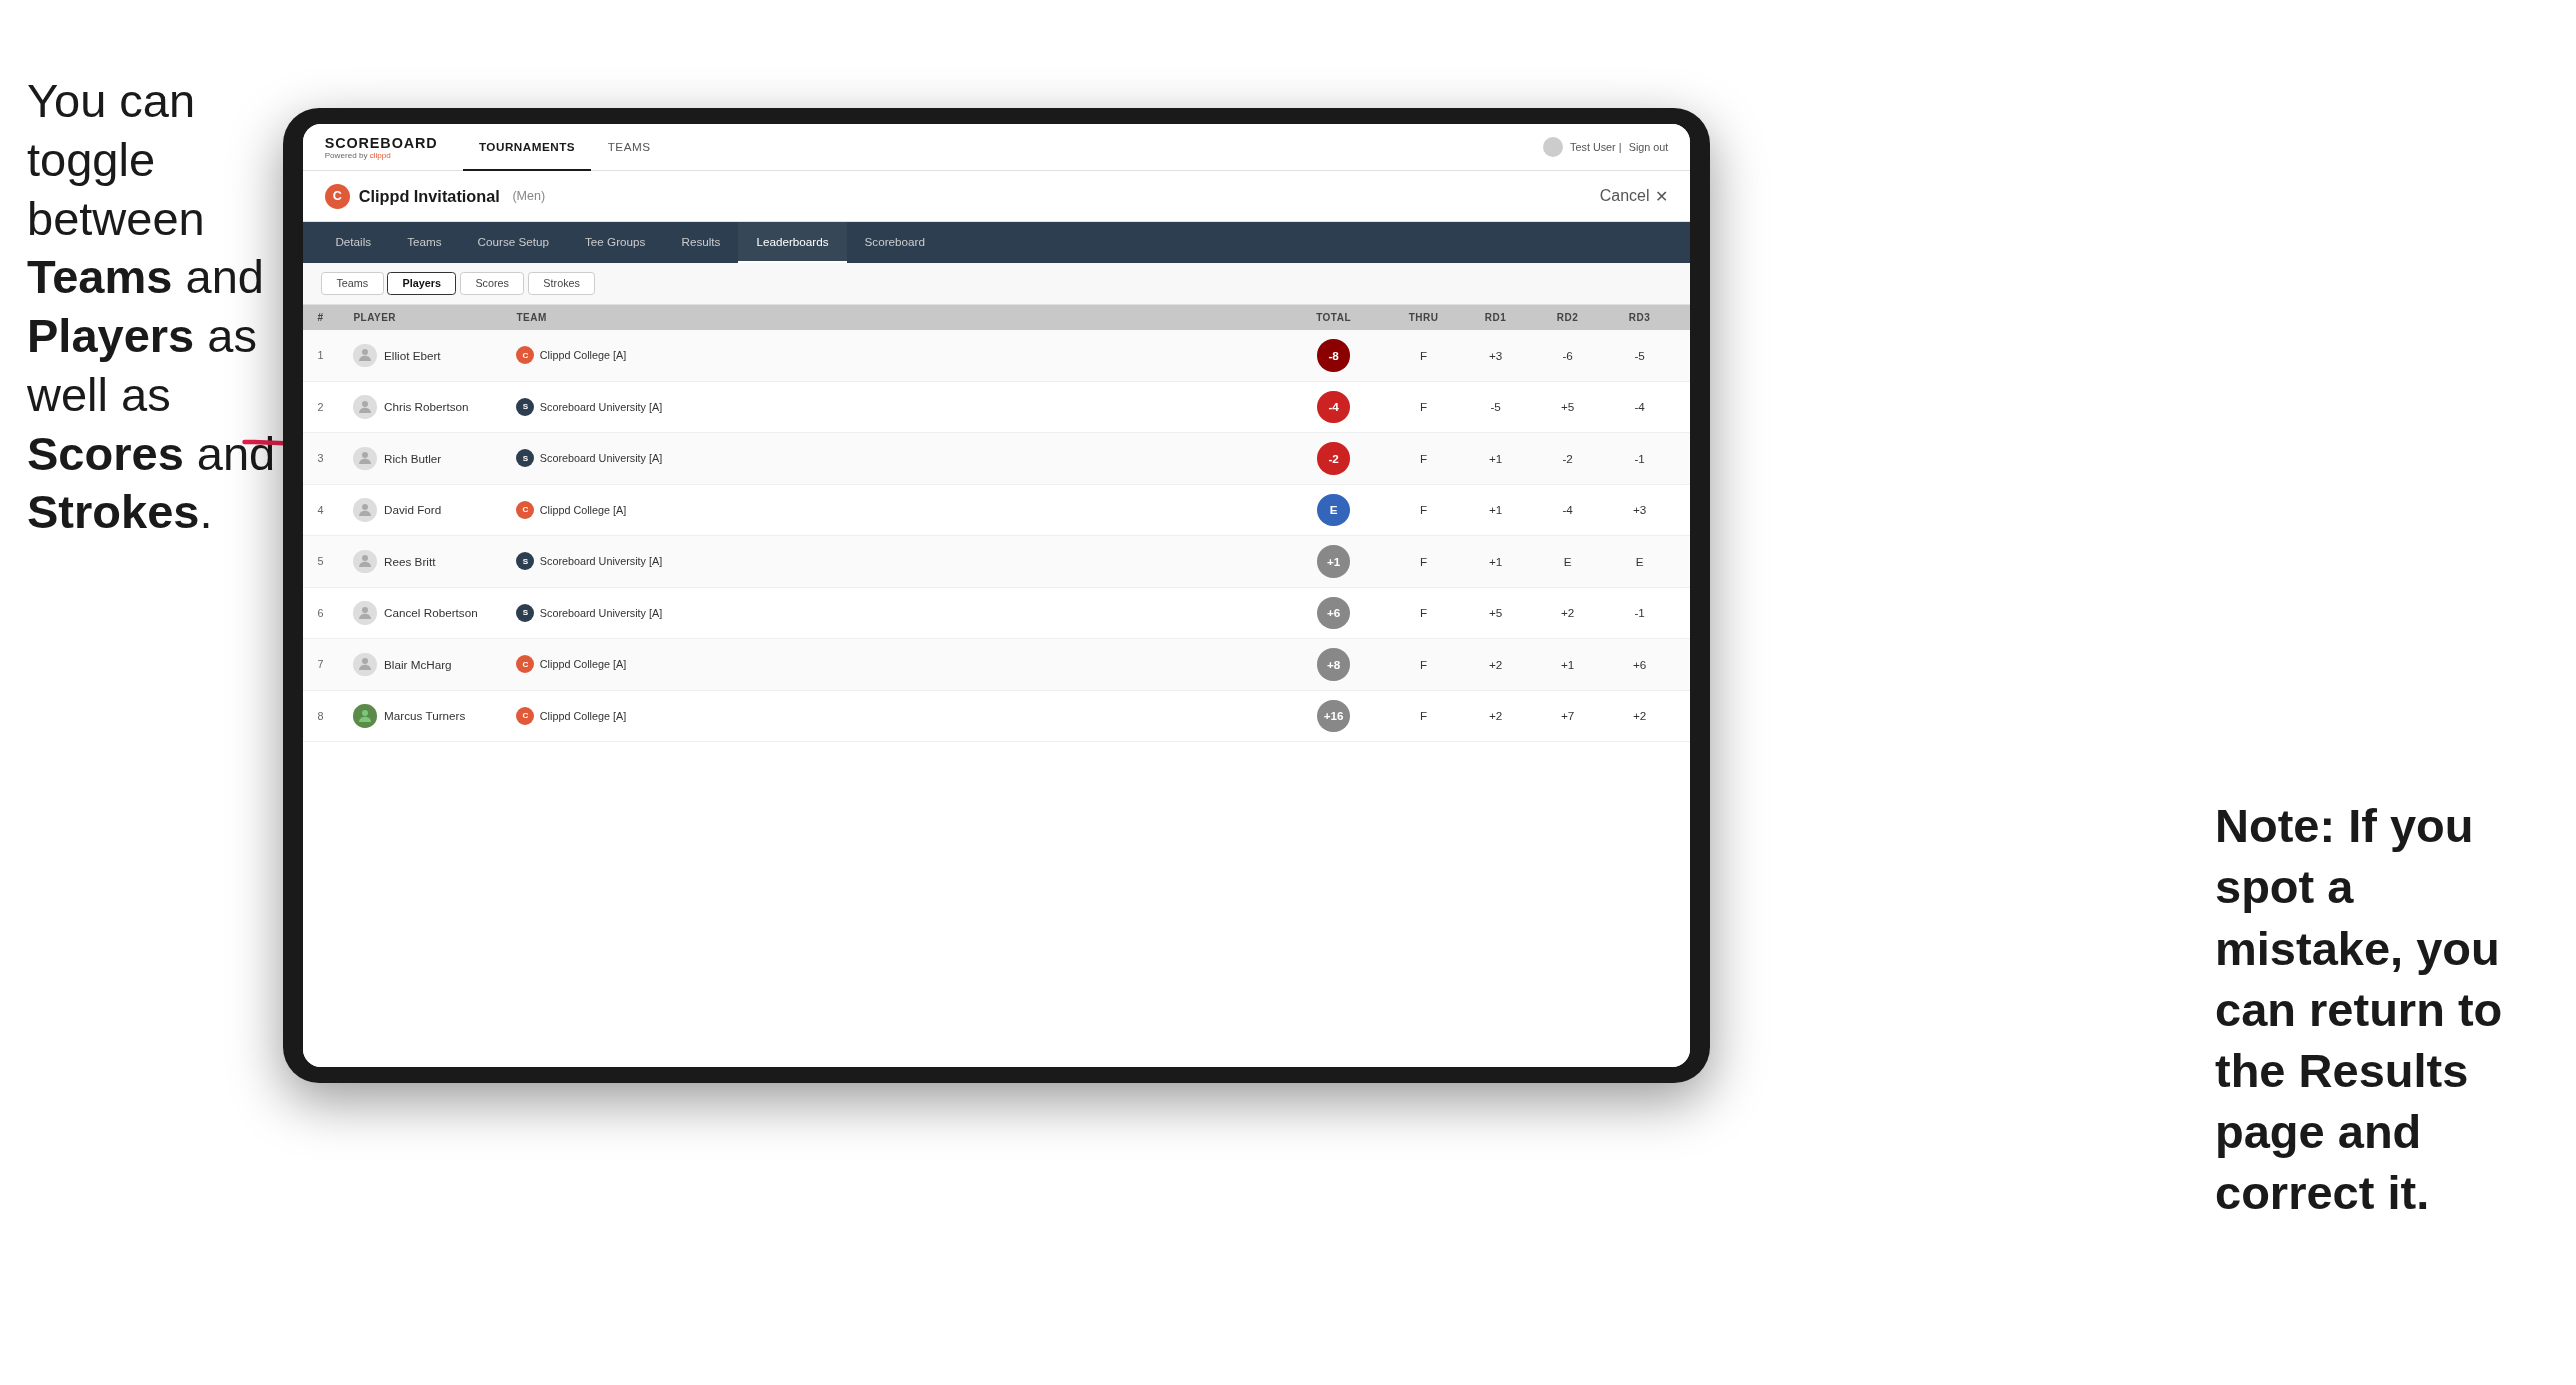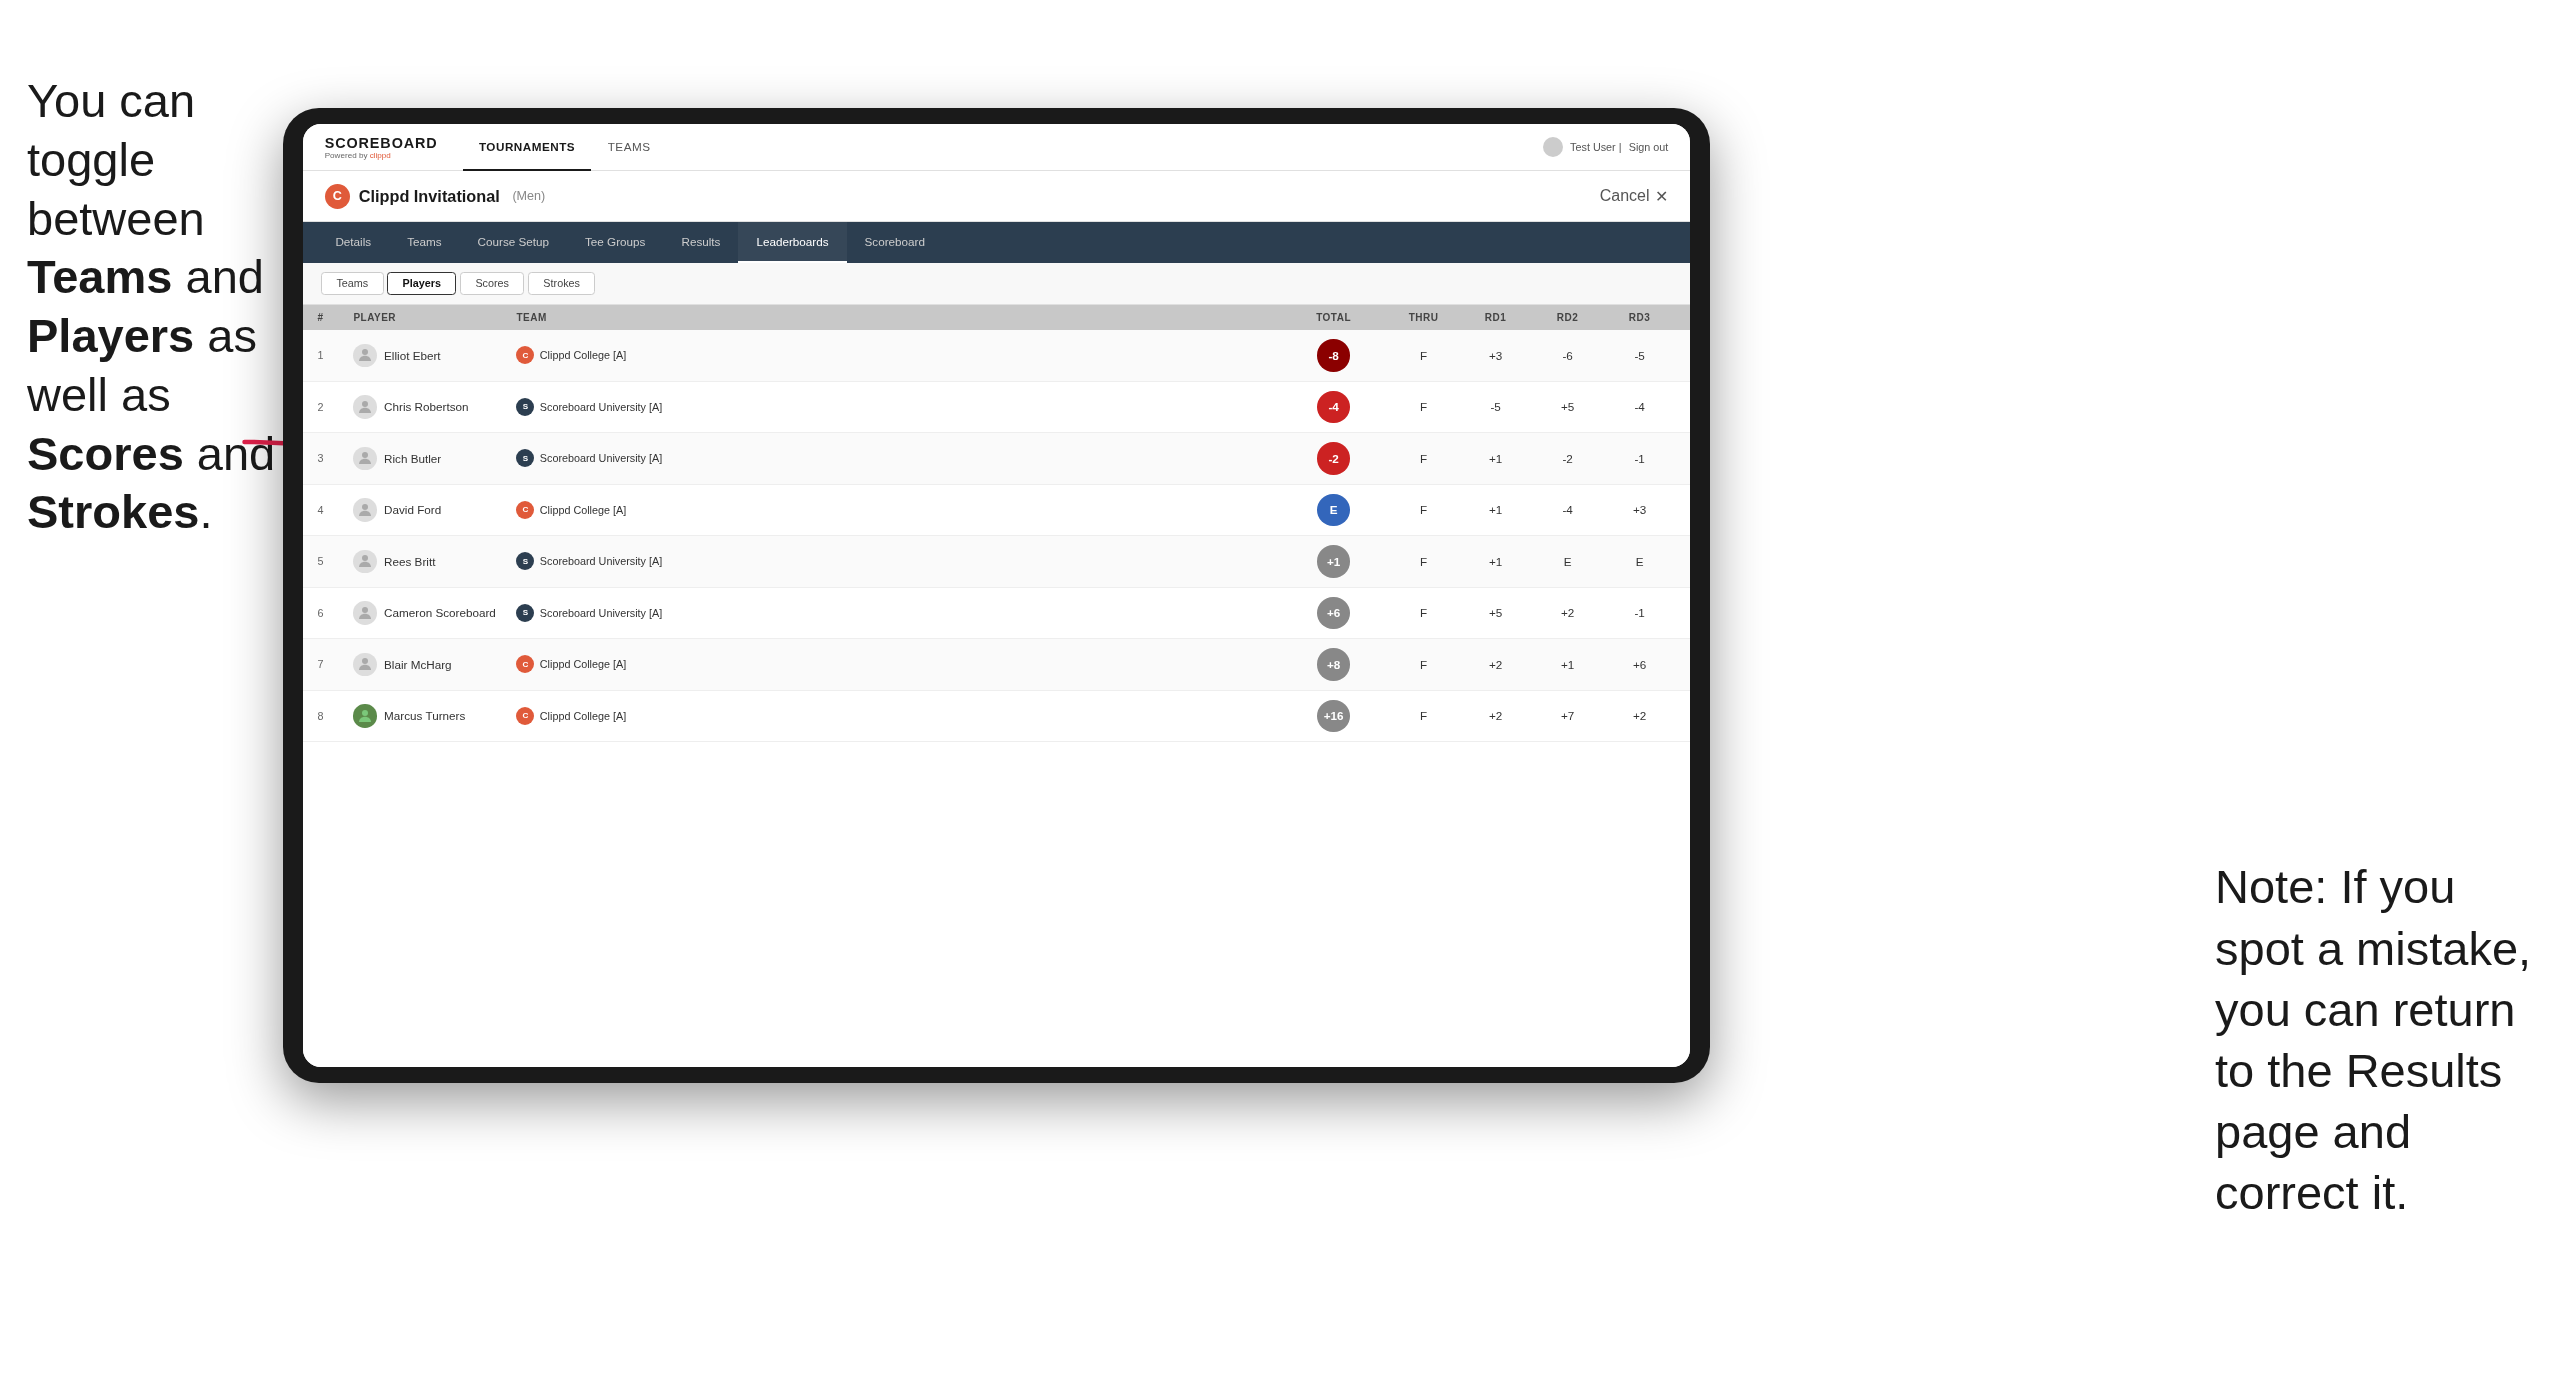--- a/index.html
+++ b/index.html
@@ -28,21 +28,21 @@
     .annotation-right {
       position: absolute;
       right: 27px;
       bottom: 163px;
       font-size: 47px;
       line-height: 1.3;
       color: #1a1a1a;
       width: 334px;
       text-align: left;
     }
-    .annotation-right strong { font-weight: 400; }
+    .annotation-right strong { font-weight: 700; }
 
     
     .tablet-frame {
       position: absolute;
       left: 283px;
       top: 108px;
       width: 1427px;
       height: 975px;
       background: #1a1a1a;
       border-radius: 36px;
@@ -526,21 +526,21 @@
 
       <div class="table-row">
         <span class="rank-cell">6</span>
         <div class="player-cell">
           <div class="player-avatar">
             <svg viewBox="0 0 24 24" fill="#aaa">
                 <circle cx="12" cy="8" r="4"></circle>
                 <path d="M4 20c0-4 3.6-7 8-7s8 3 8 7"></path>
               </svg>
           </div>
-          <span>Cameron Scoreboard</span>
+          <span>Cancel Robertson</span>
         </div>
         <div class="team-cell">
           <div class="team-logo-sm team-logo-dark">S</div>
           <span>Scoreboard University [A]</span>
         </div>
         <div style="display:flex;justify-content:center;">
           <div class="score-badge score-gray">+6</div>
         </div>
         <span style="text-align:center;">F</span>
         <span style="text-align:center;">+5</span>

